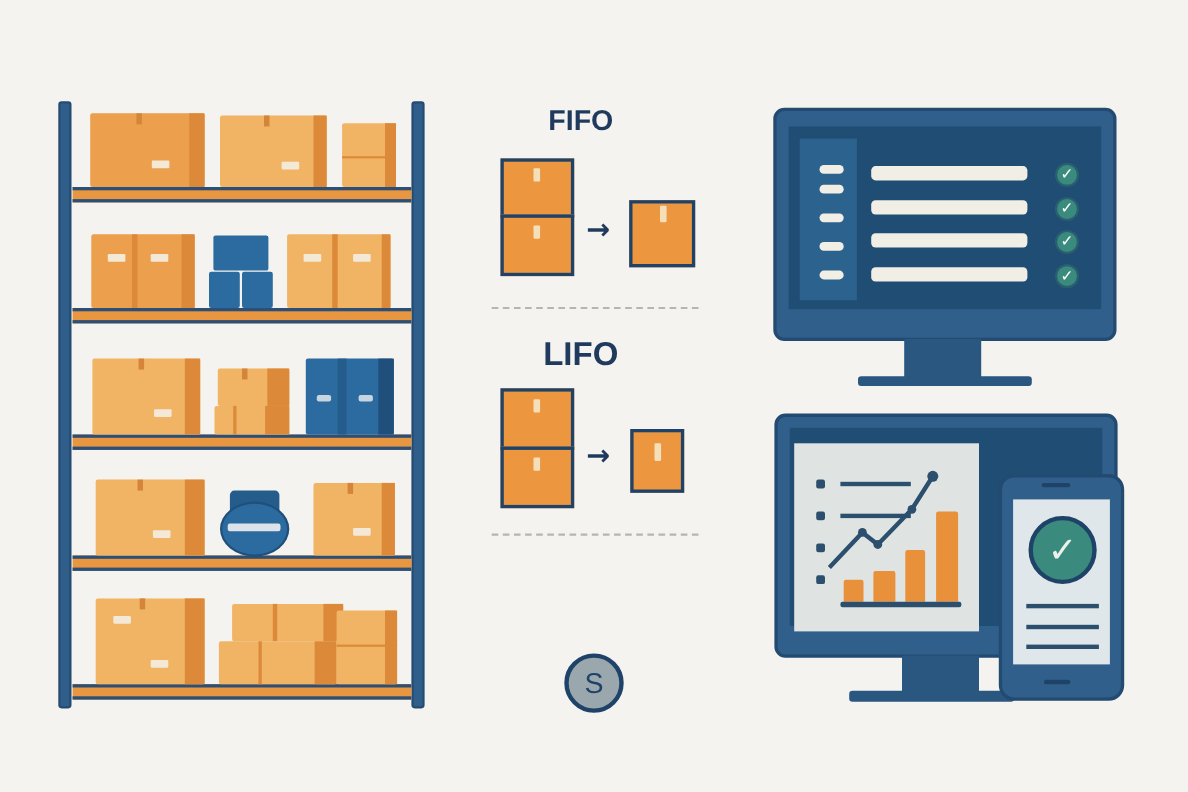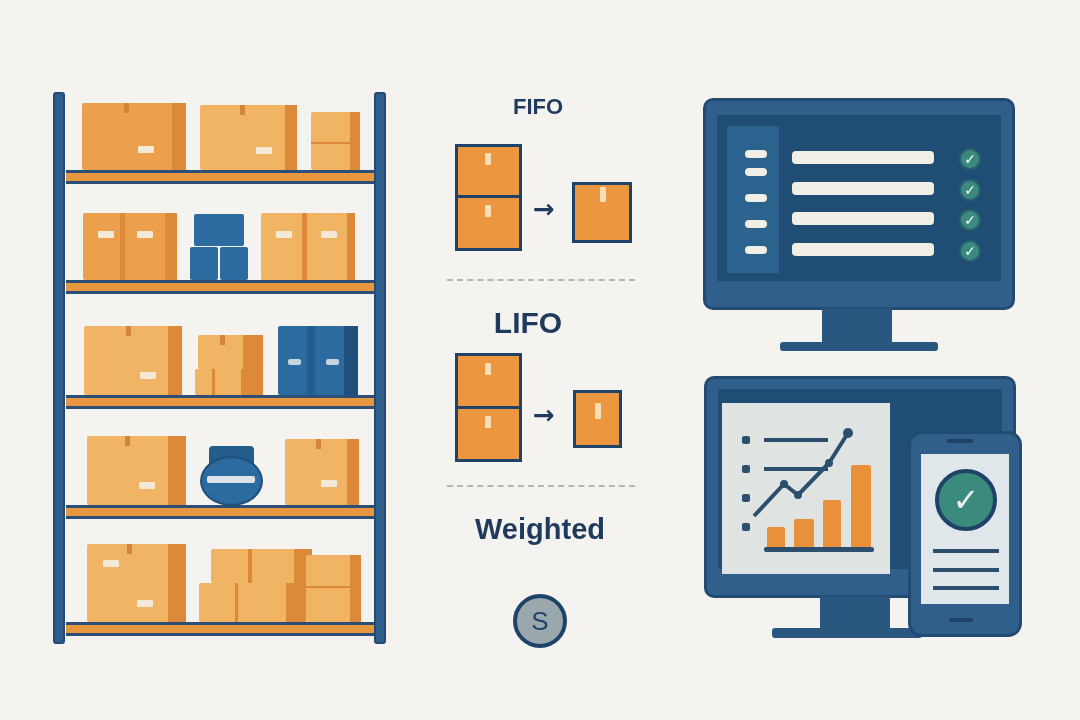--- a/index.html
+++ b/index.html
@@ -118,21 +118,21 @@
       <div class="side" style="width:20px;"></div>
   </div>
   <div class="box" style="left:306px;top:555px;width:55px;height:67px;">
     <div class="side" style="width:11px;"></div>
       <div style="position:absolute;left:0;right:0;top:31px;height:2px;background:#dc8a3a;"></div>
   </div>
 </div>
 
 <div>
 
-  <div class="title" style="left:478px;top:94px;width:120px;font-size:22px;">FIFO</div>
+  <div class="title" style="left:468px;top:94px;width:120px;font-size:26px;">FIFO</div>
   <div>
     <div class="stackbox" style="left:455px;top:144px;width:67px;height:54px;">
         <div class="tab" style="left:27px;top:6px;"></div>
       </div>
     <div class="stackbox" style="left:455px;top:195px;width:67px;height:56px;">
         <div class="tab" style="left:27px;top:7px;"></div>
       </div>
     <div class="arrow" style="left:533px;top:194px;">→</div>
     <div class="stackbox" style="left:572px;top:182px;width:60px;height:61px;">
         <div class="tab" style="left:25px;top:2px;height:15px;"></div>
@@ -149,21 +149,20 @@
         <div class="tab" style="left:27px;top:7px;"></div>
       </div>
     <div class="arrow" style="left:533px;top:400px;">→</div>
     <div class="stackbox" style="left:573px;top:390px;width:49px;height:58px;">
         <div class="tab" style="left:19px;top:10px;height:16px;"></div>
       </div>
   </div>
   <div class="dash" style="left:447px;top:485px;width:188px;"></div>
 
   <div class="title" style="left:450px;top:512px;width:180px;font-size:29px;line-height:34px;">
-    <div>Weighted</div>
   </div>
   <div class="abs" style="left:513px;top:594px;width:54px;height:54px;border-radius:50%;background:#9aa8ae;border:4px solid #1f4368;box-sizing:border-box;color:#1f4368;font-size:26px;line-height:46px;text-align:center;font-family:'Liberation Sans',sans-serif;">S</div>
 </div>
 
 <div>
   <div class="monitor" style="left:703px;top:98px;width:312px;height:212px;">
     <div class="screen" style="left:11px;top:14px;right:11px;bottom:26px;">
       <div class="abs" style="left:10px;top:11px;width:52px;height:147px;background:#2c628e;"></div>
     </div>
   </div>

